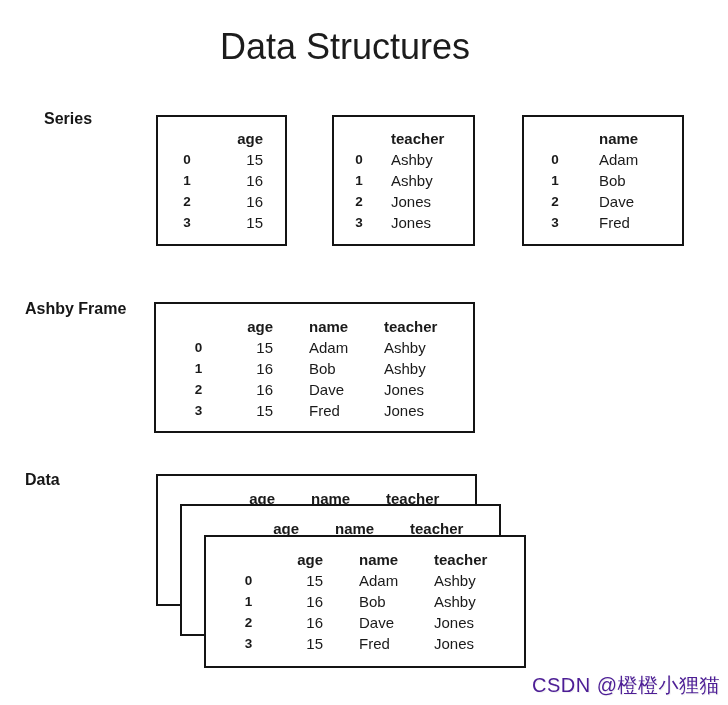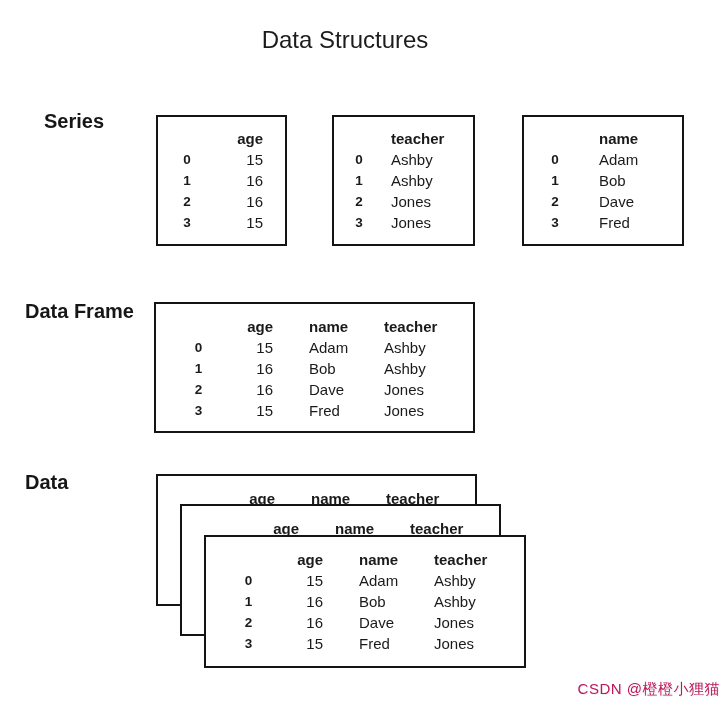--- a/index.html
+++ b/index.html
@@ -2,23 +2,23 @@
 <html><head>
 <meta charset="utf-8">
 <style>
   html,body { margin:0; padding:0; background:#ffffff; }
   .page {
     position:relative; width:728px; height:705px; background:#ffffff;
     font-family:"Liberation Sans", sans-serif; color:#1a1a1a; overflow:hidden;
   }
   .title {
     position:absolute; top:26px; left:0; width:690px; text-align:center;
-    font-size:24px; font-weight:500; color:#1c1c1c; letter-spacing:0px;
-  }
-  .sec-label { position:absolute; font-weight:bold; font-size:20px; color:#161616; }
+    font-size:36px; font-weight:500; color:#1c1c1c; letter-spacing:0px;
+  }
+  .sec-label { position:absolute; font-weight:bold; font-size:16px; color:#161616; }
   #series-label   { left:44px; top:110px; }
   #dataframe-label{ left:25px; top:300px; }
   #panel-label    { left:25px; top:471px; }
 
   
   .dbox {
     position:absolute; border:2px solid #141414; background:#ffffff;
     box-sizing:border-box;
     margin-left:14px;
   }
@@ -45,21 +45,21 @@
   .panel-layer-1 { left:166px; top:504px; width:321px; height:132px; z-index:2; }
   .panel-layer-2 { left:190px; top:535px; width:322px; height:133px; z-index:3; }
   .frow { display:flex; height:21px; align-items:center; font-size:15px; white-space:nowrap; }
   .fidx { width:85px; text-align:center; font-weight:bold; font-size:13.5px; box-sizing:border-box; }
   .fage { width:32px; text-align:right; box-sizing:border-box; }
   .fname { width:110px; padding-left:36px; box-sizing:border-box; }
   .fteacher { padding-left:1px; box-sizing:border-box; }
   .fhead { font-weight:bold; }
 
   .watermark {
-    position:absolute; right:8px; bottom:6px; font-size:15px; color:#be185d;
+    position:absolute; right:8px; bottom:6px; font-size:20px; color:#4c1d95;
     text-shadow:1px 1px 0 #f2f2f2; letter-spacing:0.5px;
   }
 </style>
 </head>
 <body>
 
 <div class="page">
   <div class="title">Data Structures</div>
 
   <div class="sec-label" id="series-label">Series</div>
@@ -125,21 +125,21 @@
           <div class="sidx">2</div>
           <div class="sval">Dave</div>
         </div>
         <div class="srow">
           <div class="sidx">3</div>
           <div class="sval">Fred</div>
         </div>
       </div>
     </div>
 
-  <div class="sec-label" id="dataframe-label">Data Frame</div>
+  <div class="sec-label" id="dataframe-label">Ashby Frame</div>
   <div class="dbox fbox" id="dataframe-box">
       <div class="frow">
         <div class="fidx fhead"></div>
         <div class="fage fhead">age</div>
         <div class="fname fhead">name</div>
         <div class="fteacher fhead">teacher</div>
       </div>
       <div class="frow">
         <div class="fidx">0</div>
         <div class="fage">15</div>

